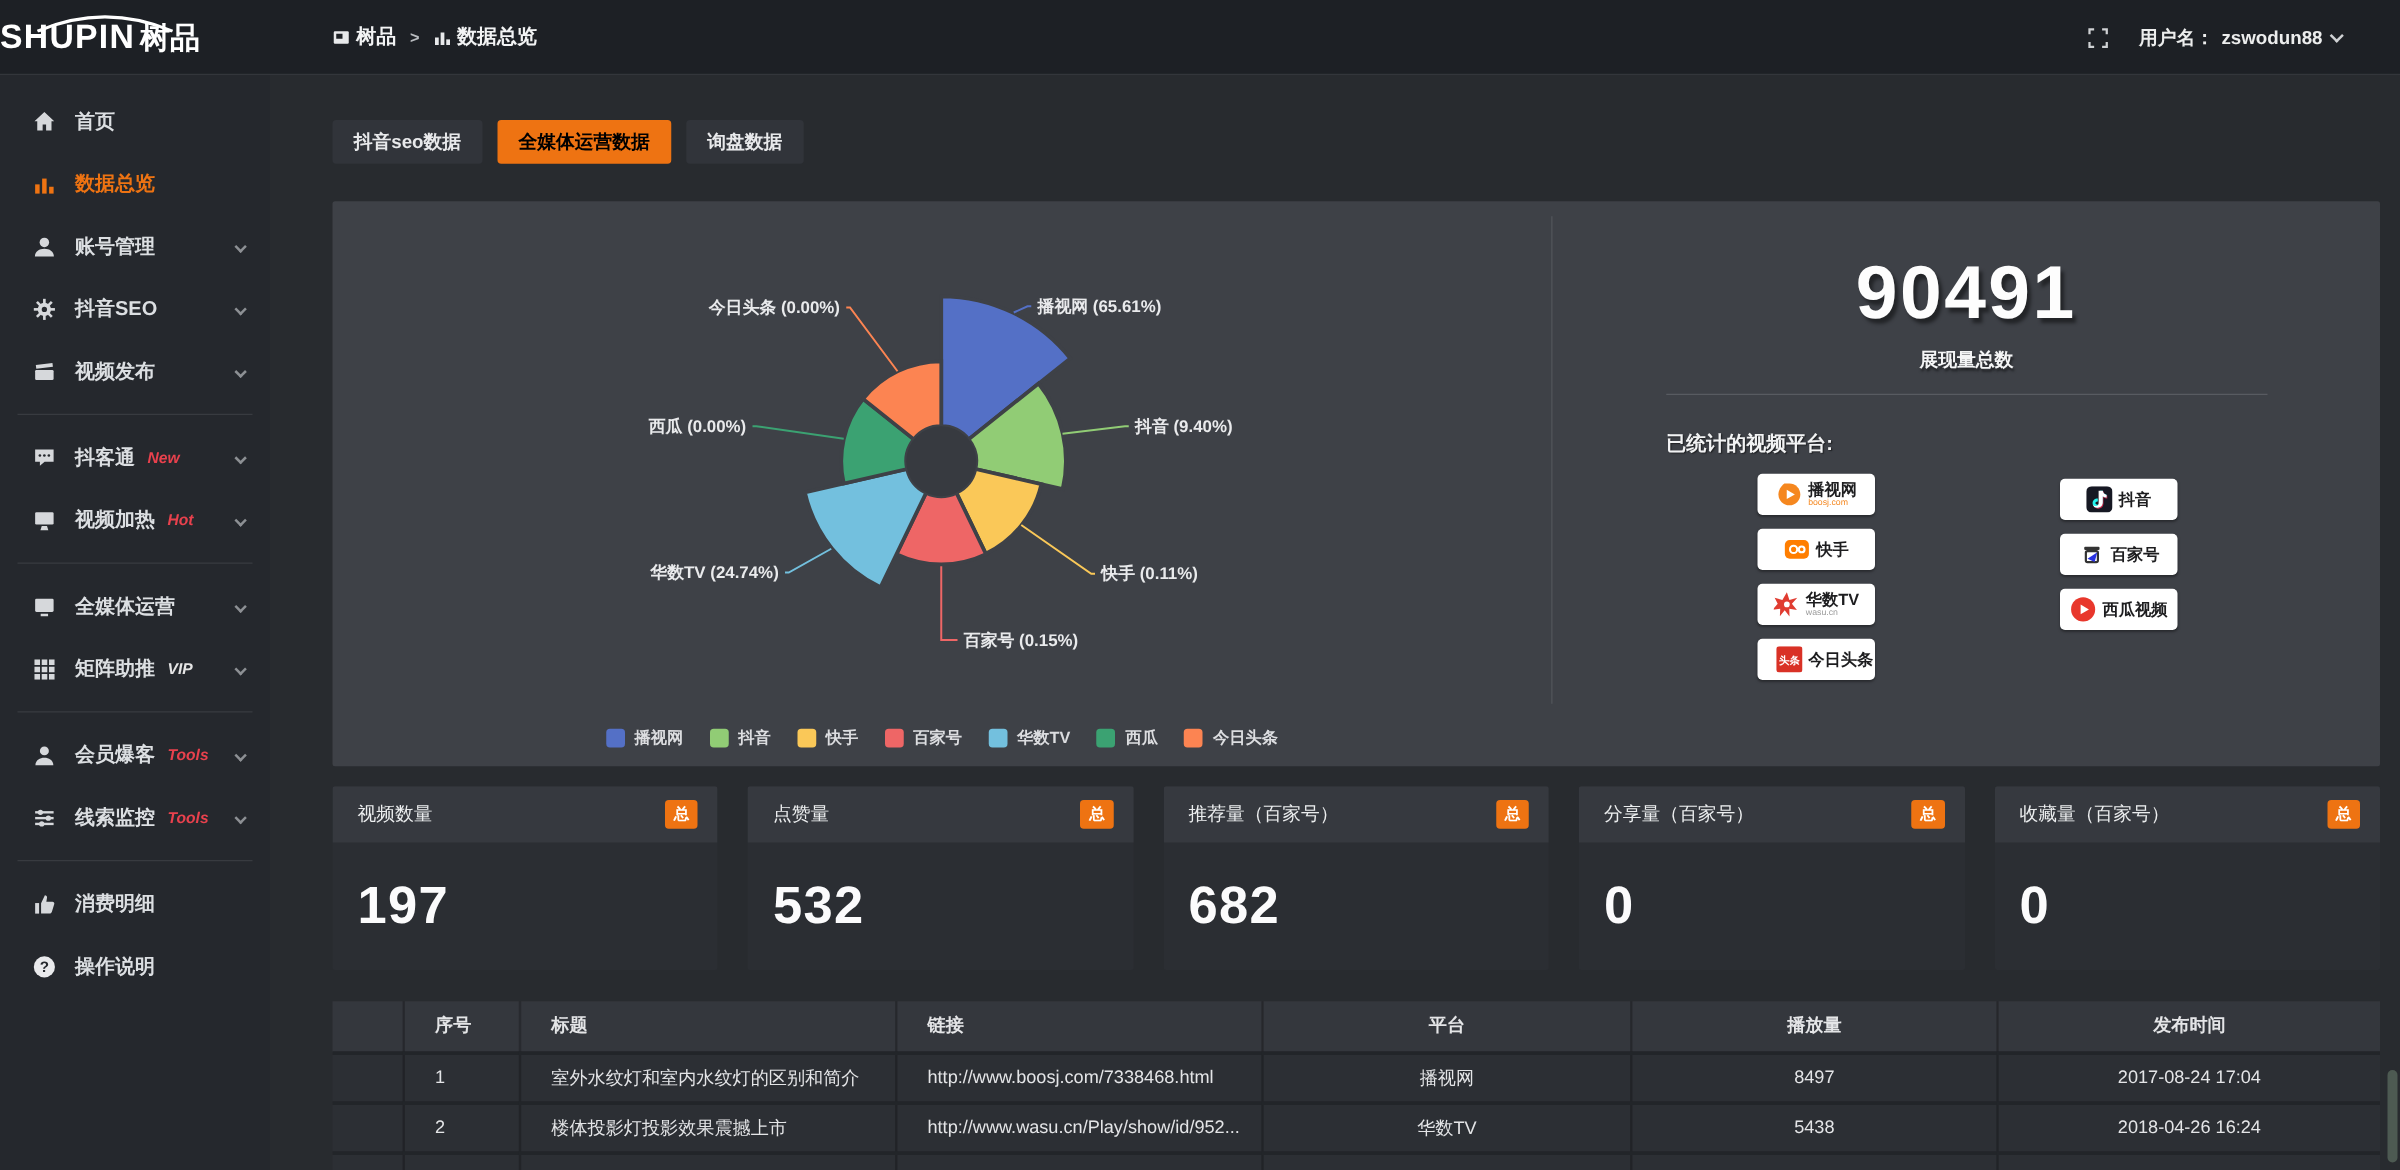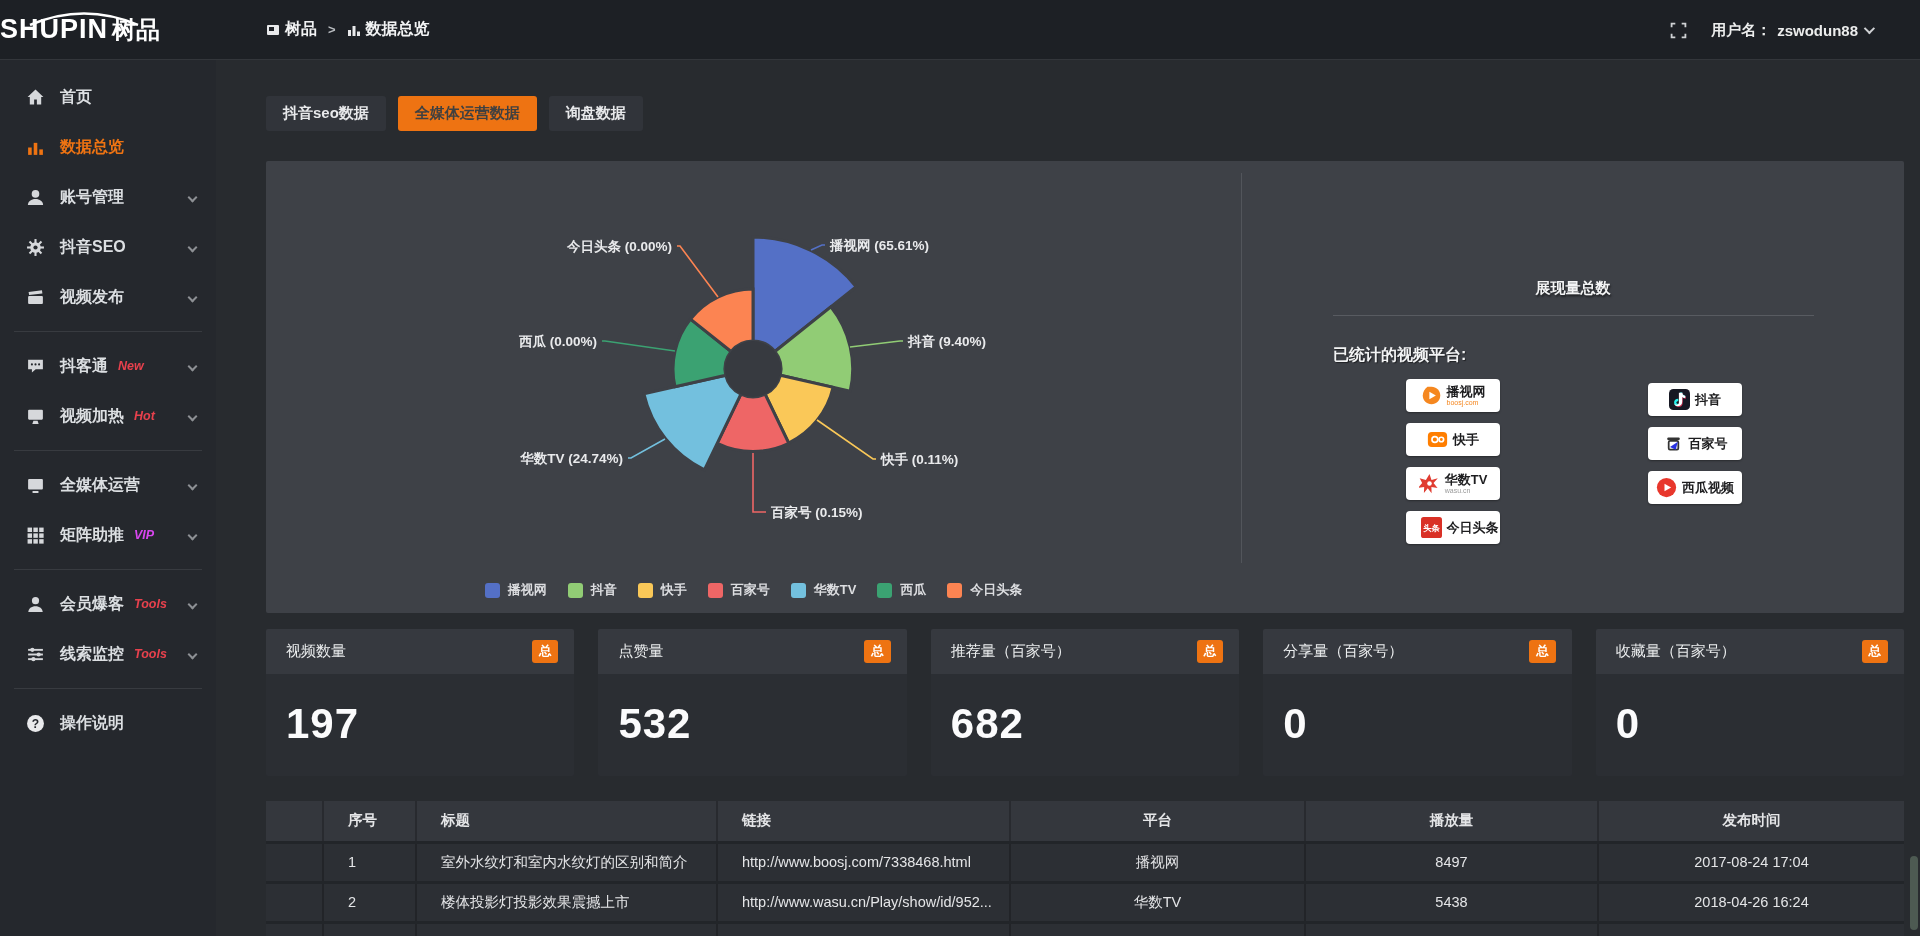--- a/index.html
+++ b/index.html
@@ -40,21 +40,21 @@
     transform:rotate(45deg); }
   .menu-divider { border-top:1px solid #383b40; margin:9px 14px; }
 
   
   .main { position:absolute; left:216px; top:60px; right:0; bottom:0;
     padding:0 16px 0 50px; }
   .tabs { display:flex; gap:12px; margin-top:36px; }
   .tab { height:35px; padding:0 17px; display:flex; align-items:center;
     background:#31343a; color:#e8e9eb; font-size:15px; font-weight:bold;
     border-radius:3px; cursor:pointer; }
-  .tab.active { background:#ee7312; color:#404040; }
+  .tab.active { background:#ee7312; color:#000000; }
 
   
   .chart-panel { position:relative; margin-top:30px; height:452px;
     background:#3e4147; border-radius:2px; }
   .chart-left { position:absolute; left:0; top:0; width:975px; height:452px; }
   .panel-divider { position:absolute; left:975px; top:12px; height:390px;
     width:1px; background:#52555b; }
   .legend { position:absolute; left:0; right:0; bottom:14px; display:flex;
     justify-content:center; gap:21px; }
   .legend-item { display:flex; align-items:center; gap:8px; cursor:pointer; }
@@ -257,21 +257,21 @@
           <rect x="12.5" y="1.5" width="4.2" height="4.2"></rect>
           <rect x="1.5" y="7" width="4.2" height="4.2"></rect>
           <rect x="7" y="7" width="4.2" height="4.2"></rect>
           <rect x="12.5" y="7" width="4.2" height="4.2"></rect>
           <rect x="1.5" y="12.5" width="4.2" height="4.2"></rect>
           <rect x="7" y="12.5" width="4.2" height="4.2"></rect>
           <rect x="12.5" y="12.5" width="4.2" height="4.2"></rect>
         </svg>
       </span>
       <span>矩阵助推</span>
-      <span class="menu-tag" style="color:#d946ef">VIP</span>
+      <span class="menu-tag" style="color:#e5e5e5">VIP</span>
       <span class="menu-caret"></span>
     </div>
     <div class="menu-divider"></div>
     <div class="menu-item">
       <span class="mi-icon">
         <svg width="19" height="19" viewBox="0 0 18 18" fill="currentColor">
           <circle cx="9" cy="5.4" r="3.4"></circle>
           <path d="M2.2 16.2c0-3.4 3-5.6 6.8-5.6s6.8 2.2 6.8 5.6z"></path>
         </svg>
       </span>
@@ -288,20 +288,29 @@
           <circle cx="6" cy="4.6" r="2"></circle>
           <circle cx="12" cy="9" r="2"></circle>
           <circle cx="7" cy="13.4" r="2"></circle>
         </svg>
       </span>
       <span>线索监控</span>
       <span class="menu-tag" style="color:#e8414d">Tools</span>
       <span class="menu-caret"></span>
     </div>
     <div class="menu-divider"></div>
+    <div class="menu-item">
+      <span class="mi-icon">
+        <svg width="19" height="19" viewBox="0 0 18 18" fill="currentColor">
+          <rect x="2" y="8" width="3" height="8"></rect>
+          <path d="M6.5 16V8.2l2.9-6.1c1 0 1.8.8 1.6 1.8L10.5 7h4.6c1 0 1.7.9 1.4 1.8l-1.8 5.7c-.3.9-1.1 1.5-2 1.5z"></path>
+        </svg>
+      </span>
+      <span>消费明细</span>
+    </div>
     <div class="menu-item">
       <span class="mi-icon">
         <svg width="19" height="19" viewBox="0 0 18 18" fill="currentColor">
           <circle cx="9" cy="9" r="8" fill="#e9eaec"></circle>
           <text x="9" y="12.8" text-anchor="middle" font-size="11.5" font-weight="bold" fill="#25282d">?</text>
         </svg>
       </span>
       <span>操作说明</span>
     </div>
   </div>
@@ -365,20 +374,21 @@
             <span class="legend-label">西瓜</span>
           </div>
           <div class="legend-item">
             <span class="legend-chip" style="background:#fc8452"></span>
             <span class="legend-label">今日头条</span>
           </div>
         </div>
     </div>
     <div class="panel-divider"></div>
     <div class="chart-right">
+      <div class="total-value">90491</div>
       <div class="total-label">展现量总数</div>
       <div class="total-hr"></div>
       <div class="platforms-title">已统计的视频平台:</div>
       <div id="platform-badges">
           <div class="pbadge" style="left: 164px; top: 218px;">
             <span class="p-icon"><svg viewBox="0 0 24 24" width="21" height="21">
                 <path d="M12 2c5.5 0 10 4.5 10 10s-4.5 10-10 10S2 17.5 2 12c0-4.2 2.4-7.6 5.4-10z" fill="#f5871f"></path>
                 <path d="M9.6 7.8l7.4 4.2-7.4 4.2z" fill="#fff"></path>
               </svg></span>
             <span class="p-texts">

